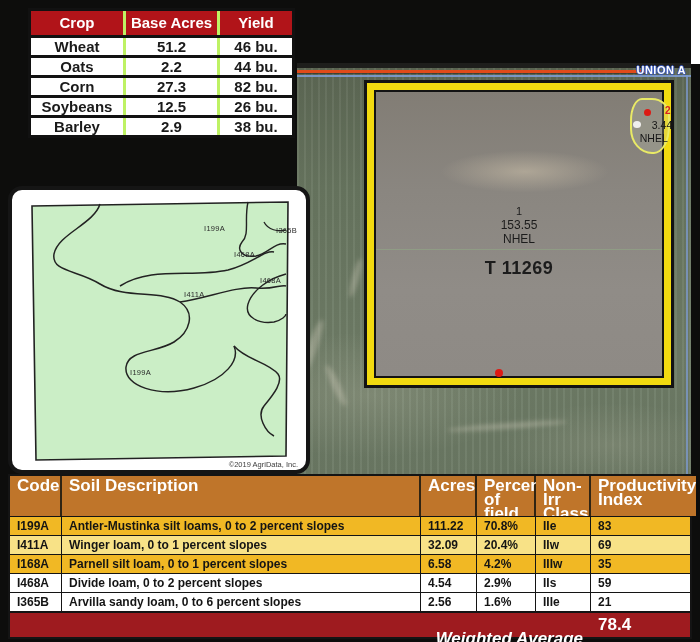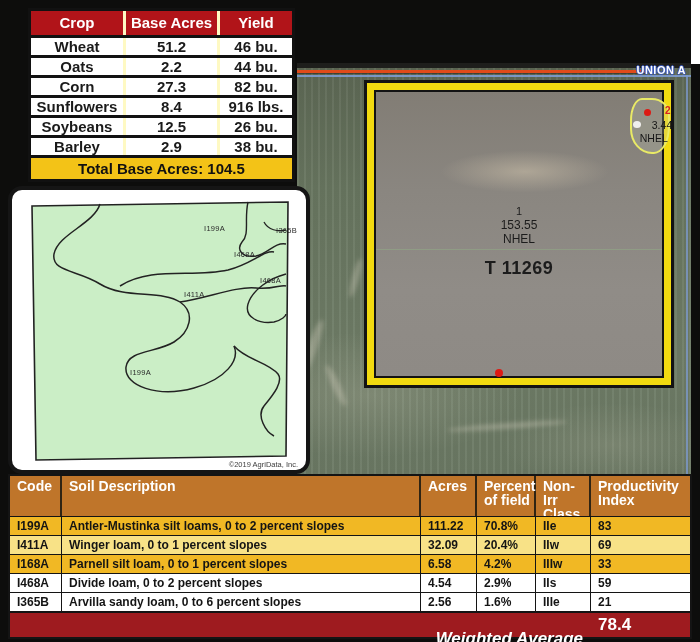--- a/index.html
+++ b/index.html
@@ -4,21 +4,21 @@
 <style>
   html,body{margin:0;padding:0;background:#ffffff;}
   *{box-sizing:border-box;font-family:"Liberation Sans",sans-serif;}
   .canvas{position:relative;width:700px;height:642px;background:#0d0d0c;overflow:hidden;}
 
   
   .white-corner{position:absolute;left:691px;top:0;width:9px;height:64px;background:#ffffff;}
 
   
   .crop-table{position:absolute;left:28px;top:8px;width:267px;background:#111;border:3px solid #111;display:flex;flex-direction:column;gap:3px;}
-  .crop-row{display:grid;grid-template-columns:92px 91px 1fr;gap:3px;background:#fef9c3;}
+  .crop-row{display:grid;grid-template-columns:92px 91px 1fr;gap:3px;background:#bef264;}
   .crop-cell{background:#fff;color:#1a1a1a;font-weight:bold;font-size:15px;text-align:center;height:17px;line-height:17px;}
   .crop-head .crop-cell{background:#b11419;color:#fff;height:24px;line-height:24px;font-size:15px;}
   .crop-total{background:#f3c317;color:#111;font-weight:bold;font-size:15px;text-align:center;height:21px;line-height:21px;}
 
   
   .map{position:absolute;left:297px;top:63px;width:394px;height:415px;overflow:hidden;
        background:
          radial-gradient(220px 90px at 18% 80%, rgba(220,215,195,0.18), transparent 70%),
          radial-gradient(160px 60px at 80% 92%, rgba(220,215,195,0.14), transparent 70%),
          repeating-linear-gradient(90deg, rgba(255,255,255,0.05) 0 2px, rgba(0,0,0,0.03) 2px 7px),
@@ -56,21 +56,21 @@
 
   
   .soil-card{position:absolute;left:8px;top:186px;width:302px;height:288px;background:#fff;border:4px solid #151515;border-radius:14px;}
   .soil-card svg{position:absolute;left:0;top:0;}
   .soil-label{position:absolute;font-size:7.5px;color:#2a2a2a;letter-spacing:.3px;}
   .soil-copy{position:absolute;right:8px;bottom:1px;font-size:7.5px;color:#3c3c3c;margin-left:36px;}
 
   
   .soil-table{position:absolute;left:8px;top:474px;width:684px;border:2px solid #141414;background:#141414;}
   .st-grid{display:grid;grid-template-columns:52px 359px 56px 59px 55px 1fr;}
-  .st-head .st-cell{background:#bf752a;color:#fff;font-weight:bold;font-size:14px;line-height:14px;
+  .st-head .st-cell{background:#bf752a;color:#fff;font-weight:bold;font-size:17px;line-height:14px;
                     padding:3px 0 0 7px;height:40px;border-right:2px solid #2f2413;}
   .st-head .st-cell:last-child{border-right:none;}
   .st-row .st-cell{font-size:12px;font-weight:bold;color:#141414;height:19px;line-height:16px;
                    padding:1px 0 0 7px;border-right:1.5px solid #141414;border-top:1.5px solid #141414;white-space:nowrap;overflow:hidden;}
   .st-row .st-cell:last-child{border-right:none;}
   .bg-gold .st-cell{background:#f1b824;}
   .bg-pale .st-cell{background:#f8e287;}
   .bg-white .st-cell{background:#ffffff;}
   .st-foot{display:grid;grid-template-columns:581px 1fr;background:#9e1b1f;border-top:2px solid #141414;height:26px;}
   .st-foot .lab{color:#fff;font-size:17px;font-weight:bold;font-style:italic;text-align:right;padding:16px 8px 0 0;}
@@ -130,35 +130,29 @@
       <div class="crop-cell">Oats</div>
       <div class="crop-cell">2.2</div>
       <div class="crop-cell">44 bu.</div>
     </div>
     <div class="crop-row">
       <div class="crop-cell">Corn</div>
       <div class="crop-cell">27.3</div>
       <div class="crop-cell">82 bu.</div>
     </div>
     <div class="crop-row">
-      <div class="crop-cell">Sunflowers</div>
-      <div class="crop-cell">8.4</div>
-      <div class="crop-cell">916 lbs.</div>
-    </div>
-    <div class="crop-row">
       <div class="crop-cell">Soybeans</div>
       <div class="crop-cell">12.5</div>
       <div class="crop-cell">26 bu.</div>
     </div>
     <div class="crop-row">
       <div class="crop-cell">Barley</div>
       <div class="crop-cell">2.9</div>
       <div class="crop-cell">38 bu.</div>
     </div>
-    <div class="crop-total">Total Base Acres:  104.5</div>
   </div>
 
   <div class="soil-card">
     <svg width="294" height="280" viewBox="0 0 294 280">
       <polygon points="20,16 276,12 274,266 24,270" fill="#cbeec6" stroke="#222" stroke-width="1.6"></polygon>
 
       <path d="M88,14 C82,34 46,44 42,64 C39,82 66,80 88,94 C112,109 150,100 168,112 C184,123 178,142 162,152 C144,163 116,160 114,177 C112,196 146,208 182,198 C214,189 228,170 222,156" fill="none" stroke="#222" stroke-width="1.5"></path>
 
       <path d="M108,96 C140,76 180,88 216,80 C240,74 252,60 262,62" fill="none" stroke="#222" stroke-width="1.5"></path>
       <path d="M168,112 C196,108 224,96 244,98 C260,100 270,94 274,96" fill="none" stroke="#222" stroke-width="1.5"></path>
@@ -217,21 +211,21 @@
       <div class="st-cell">20.4%</div>
       <div class="st-cell">IIw</div>
       <div class="st-cell">69</div>
     </div>
     <div class="st-grid st-row bg-gold">
       <div class="st-cell">I168A</div>
       <div class="st-cell">Parnell silt loam, 0 to 1 percent slopes</div>
       <div class="st-cell">6.58</div>
       <div class="st-cell">4.2%</div>
       <div class="st-cell">IIIw</div>
-      <div class="st-cell">33</div>
+      <div class="st-cell">35</div>
     </div>
     <div class="st-grid st-row bg-white">
       <div class="st-cell">I468A</div>
       <div class="st-cell">Divide loam, 0 to 2 percent slopes</div>
       <div class="st-cell">4.54</div>
       <div class="st-cell">2.9%</div>
       <div class="st-cell">IIs</div>
       <div class="st-cell">59</div>
     </div>
     <div class="st-grid st-row bg-white">

